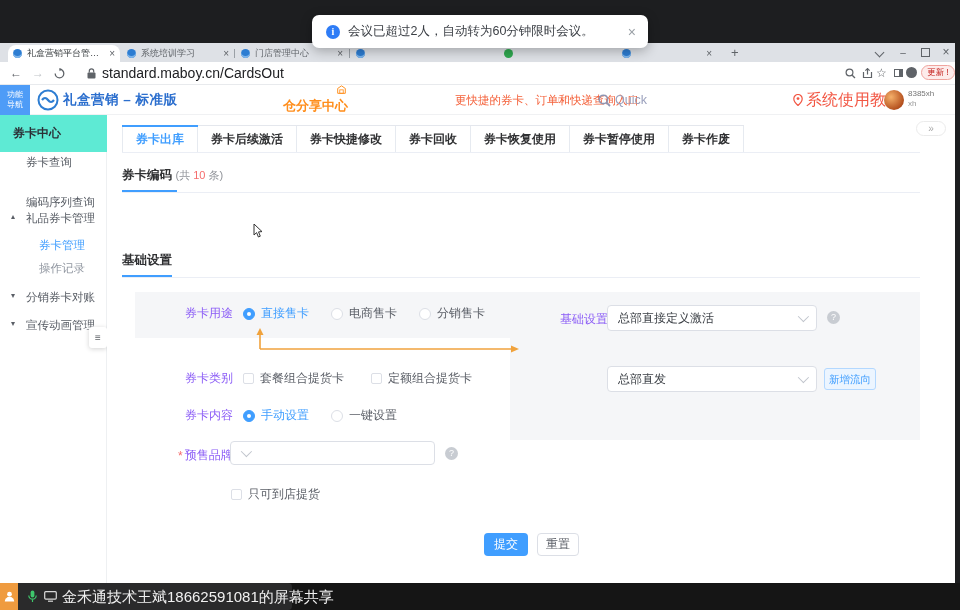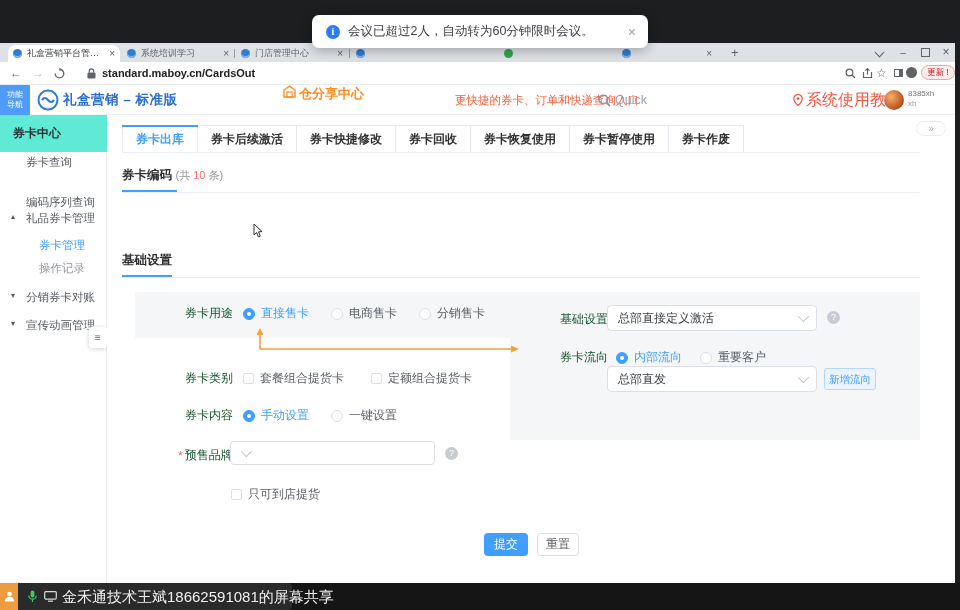--- a/index.html
+++ b/index.html
@@ -20,33 +20,33 @@
   .btab .tclose{font-size:10px;color:#5f6368;margin-left:4px;line-height:1;}
   .tabsep{position:absolute;top:6px;width:1px;height:9px;background:#9aa0a6;}
   .newtab{position:absolute;top:0;height:19px;line-height:19px;font-size:13px;color:#5f6368;}
   .winctl{position:absolute;top:0;height:19px;line-height:19px;font-size:10px;color:#5f6368;text-align:center;}
   .chev{display:inline-block;width:6px;height:6px;border-right:1px solid #5f6368;border-bottom:1px solid #5f6368;transform:rotate(45deg);margin-top:5px;}
   .maxbox{display:inline-block;width:7px;height:7px;border:1px solid #5f6368;margin-top:5px;}
 
   .addrbar{position:absolute;left:0;top:19px;width:955px;height:23px;background:#fff;border-bottom:1px solid #e8eaed;box-sizing:border-box;}
   .aicon{position:absolute;top:0;height:22px;line-height:22px;font-size:12px;color:#5f6368;}
   .aicon.dis{color:#c0c4c8;}
-  .urltext{position:absolute;left:102px;top:0;height:22px;line-height:22px;font-size:11px;color:#202124;font-weight:bold;}
+  .urltext{position:absolute;left:102px;top:0;height:22px;line-height:22px;font-size:14px;color:#202124;}
   .update-pill{position:absolute;left:921px;top:3px;width:34px;height:15px;border:1px solid #f0a49e;background:#fdeceb;
                border-radius:8px;display:flex;align-items:center;justify-content:center;gap:2px;box-sizing:border-box;}
   .update-pill span{font-size:8.5px;color:#c5221f;line-height:1;}
   .panelbox{display:inline-block;width:9px;height:8px;border:1px solid #5f6368;box-sizing:border-box;border-right-width:4px;margin-top:7px;}
   .avcircle{display:inline-block;width:11px;height:11px;border-radius:50%;background:#5f6368;margin-top:5px;}
 
   
   .appheader{position:absolute;left:0;top:42px;width:955px;height:30px;background:#fff;border-bottom:1px solid #f0f1f3;box-sizing:border-box;}
   .navbox{position:absolute;left:0;top:0;width:30px;height:30px;background:#4e9cf7;color:#fff;font-size:8px;line-height:10px;
           display:flex;flex-direction:column;align-items:center;justify-content:center;}
   .brand{position:absolute;left:63px;top:0;height:30px;line-height:30px;font-size:13.5px;font-weight:bold;color:#2c6fce;letter-spacing:.5px;}
-  .sharecenter{position:absolute;left:283px;top:0;height:30px;display:flex;align-items:flex-start;gap:3px;}
+  .sharecenter{position:absolute;left:283px;top:0;height:30px;display:flex;align-items:flex-end;gap:3px;flex-direction:column;}
   .sharecenter .txt{font-size:13px;font-weight:bold;color:#ff8e1c;}
   .promo{position:absolute;left:455px;top:0;height:30px;line-height:30px;font-size:11.5px;color:#f4613a;}
   .finger{position:absolute;left:557px;top:0;height:30px;line-height:30px;font-size:12px;color:#f4613a;}
   .quickwrap{position:absolute;left:598px;top:0;height:30px;display:flex;align-items:center;gap:4px;color:#8f95b2;}
   .quickwrap .qtxt{font-size:12.5px;color:#9ba1bd;}
   .tutorial{position:absolute;left:793px;top:0;height:30px;display:flex;align-items:center;gap:3px;color:#f25643;font-size:16px;}
   .avatar-img{position:absolute;left:884px;top:5px;width:20px;height:20px;border-radius:50%;
               background:radial-gradient(circle at 35% 35%,#f5b06a,#b5511f 70%,#7c3210);}
   .uname{position:absolute;left:908px;top:4px;font-size:8px;color:#777;line-height:10px;}
   .uname .l2{color:#999;}
@@ -75,21 +75,21 @@
   .hr{position:absolute;height:1px;background:#ebeef5;}
   .sec-title{position:absolute;left:15px;font-size:12.5px;font-weight:bold;color:#303133;white-space:nowrap;}
   .sec-title .cnt{font-weight:normal;font-size:11px;color:#909399;}
   .sec-title .cnt b{color:#f56c6c;font-weight:normal;}
   .bluebar{position:absolute;left:15px;height:3px;background:#409eff;}
   .codes{position:absolute;left:28px;top:98px;font-size:12px;color:#303133;white-space:nowrap;}
   .sel{background:#3390ff;color:#fff;padding:1px 1px;}
   .graypanel{position:absolute;background:#f5f6f8;}
 
   .frow{position:absolute;display:flex;align-items:center;white-space:nowrap;}
-  .flabel{font-size:12px;color:#14532d;}
+  .flabel{font-size:12px;color:#8b5cf6;}
   .radio{width:12px;height:12px;border-radius:50%;border:1px solid #dcdfe6;background:#fff;box-sizing:border-box;position:relative;flex:0 0 auto;}
   .radio.sel-r{background:#409eff;border-color:#409eff;}
   .radio.sel-r::after{content:"";position:absolute;left:3px;top:3px;width:4px;height:4px;border-radius:50%;background:#fff;}
   .ropt{font-size:12px;color:#5a5e66;margin-left:6px;}
   .ropt.on{color:#409eff;}
   .cb{width:11px;height:11px;border:1px solid #dcdfe6;border-radius:2px;background:#fff;box-sizing:border-box;flex:0 0 auto;}
   .selectbox{position:absolute;background:#fff;border:1px solid #dcdfe6;border-radius:4px;box-sizing:border-box;display:flex;align-items:center;padding:0 10px;}
   .selectbox .val{font-size:12px;color:#3c4046;flex:1 1 auto;overflow:hidden;}
   .selectbox .ph{color:#c0c4cc;}
   .caret{width:7px;height:7px;border-right:1px solid #c0c4cc;border-bottom:1px solid #c0c4cc;transform:rotate(45deg) translateY(-2px);flex:0 0 auto;}
@@ -328,27 +328,20 @@
         <span class="flabel">基础设置</span>
       </div>
       <div class="selectbox" style="left:500px;top:190px;width:210px;height:26px;">
         <span class="val">总部直接定义激活</span>
         <span class="caret"></span>
       </div>
       <div class="frow" style="left:720px;top:196px;">
         <span class="helpq">?</span>
       </div>
 
-      <div class="frow" style="left:453px;top:234px;">
-        <span class="flabel">券卡流向</span>
-        <span class="radio sel-r" style="margin-left:8px;"></span>
-        <span class="ropt on">内部流向</span>
-        <span class="radio" style="margin-left:18px;"></span>
-        <span class="ropt">重要客户</span>
-      </div>
       <div class="selectbox" style="left:500px;top:251px;width:210px;height:26px;">
         <span class="val">总部直发</span>
         <span class="caret"></span>
       </div>
       <div class="btn-mini" style="left:717px;top:253px;width:52px;height:22px;line-height:20px;">新增流向</div>
 
       <div class="btn-primary" style="left:377px;top:418px;width:44px;height:23px;line-height:23px;">提交</div>
       <div class="btn-plain" style="left:430px;top:418px;width:42px;height:23px;line-height:21px;">重置</div>
     </div>
   </div>

